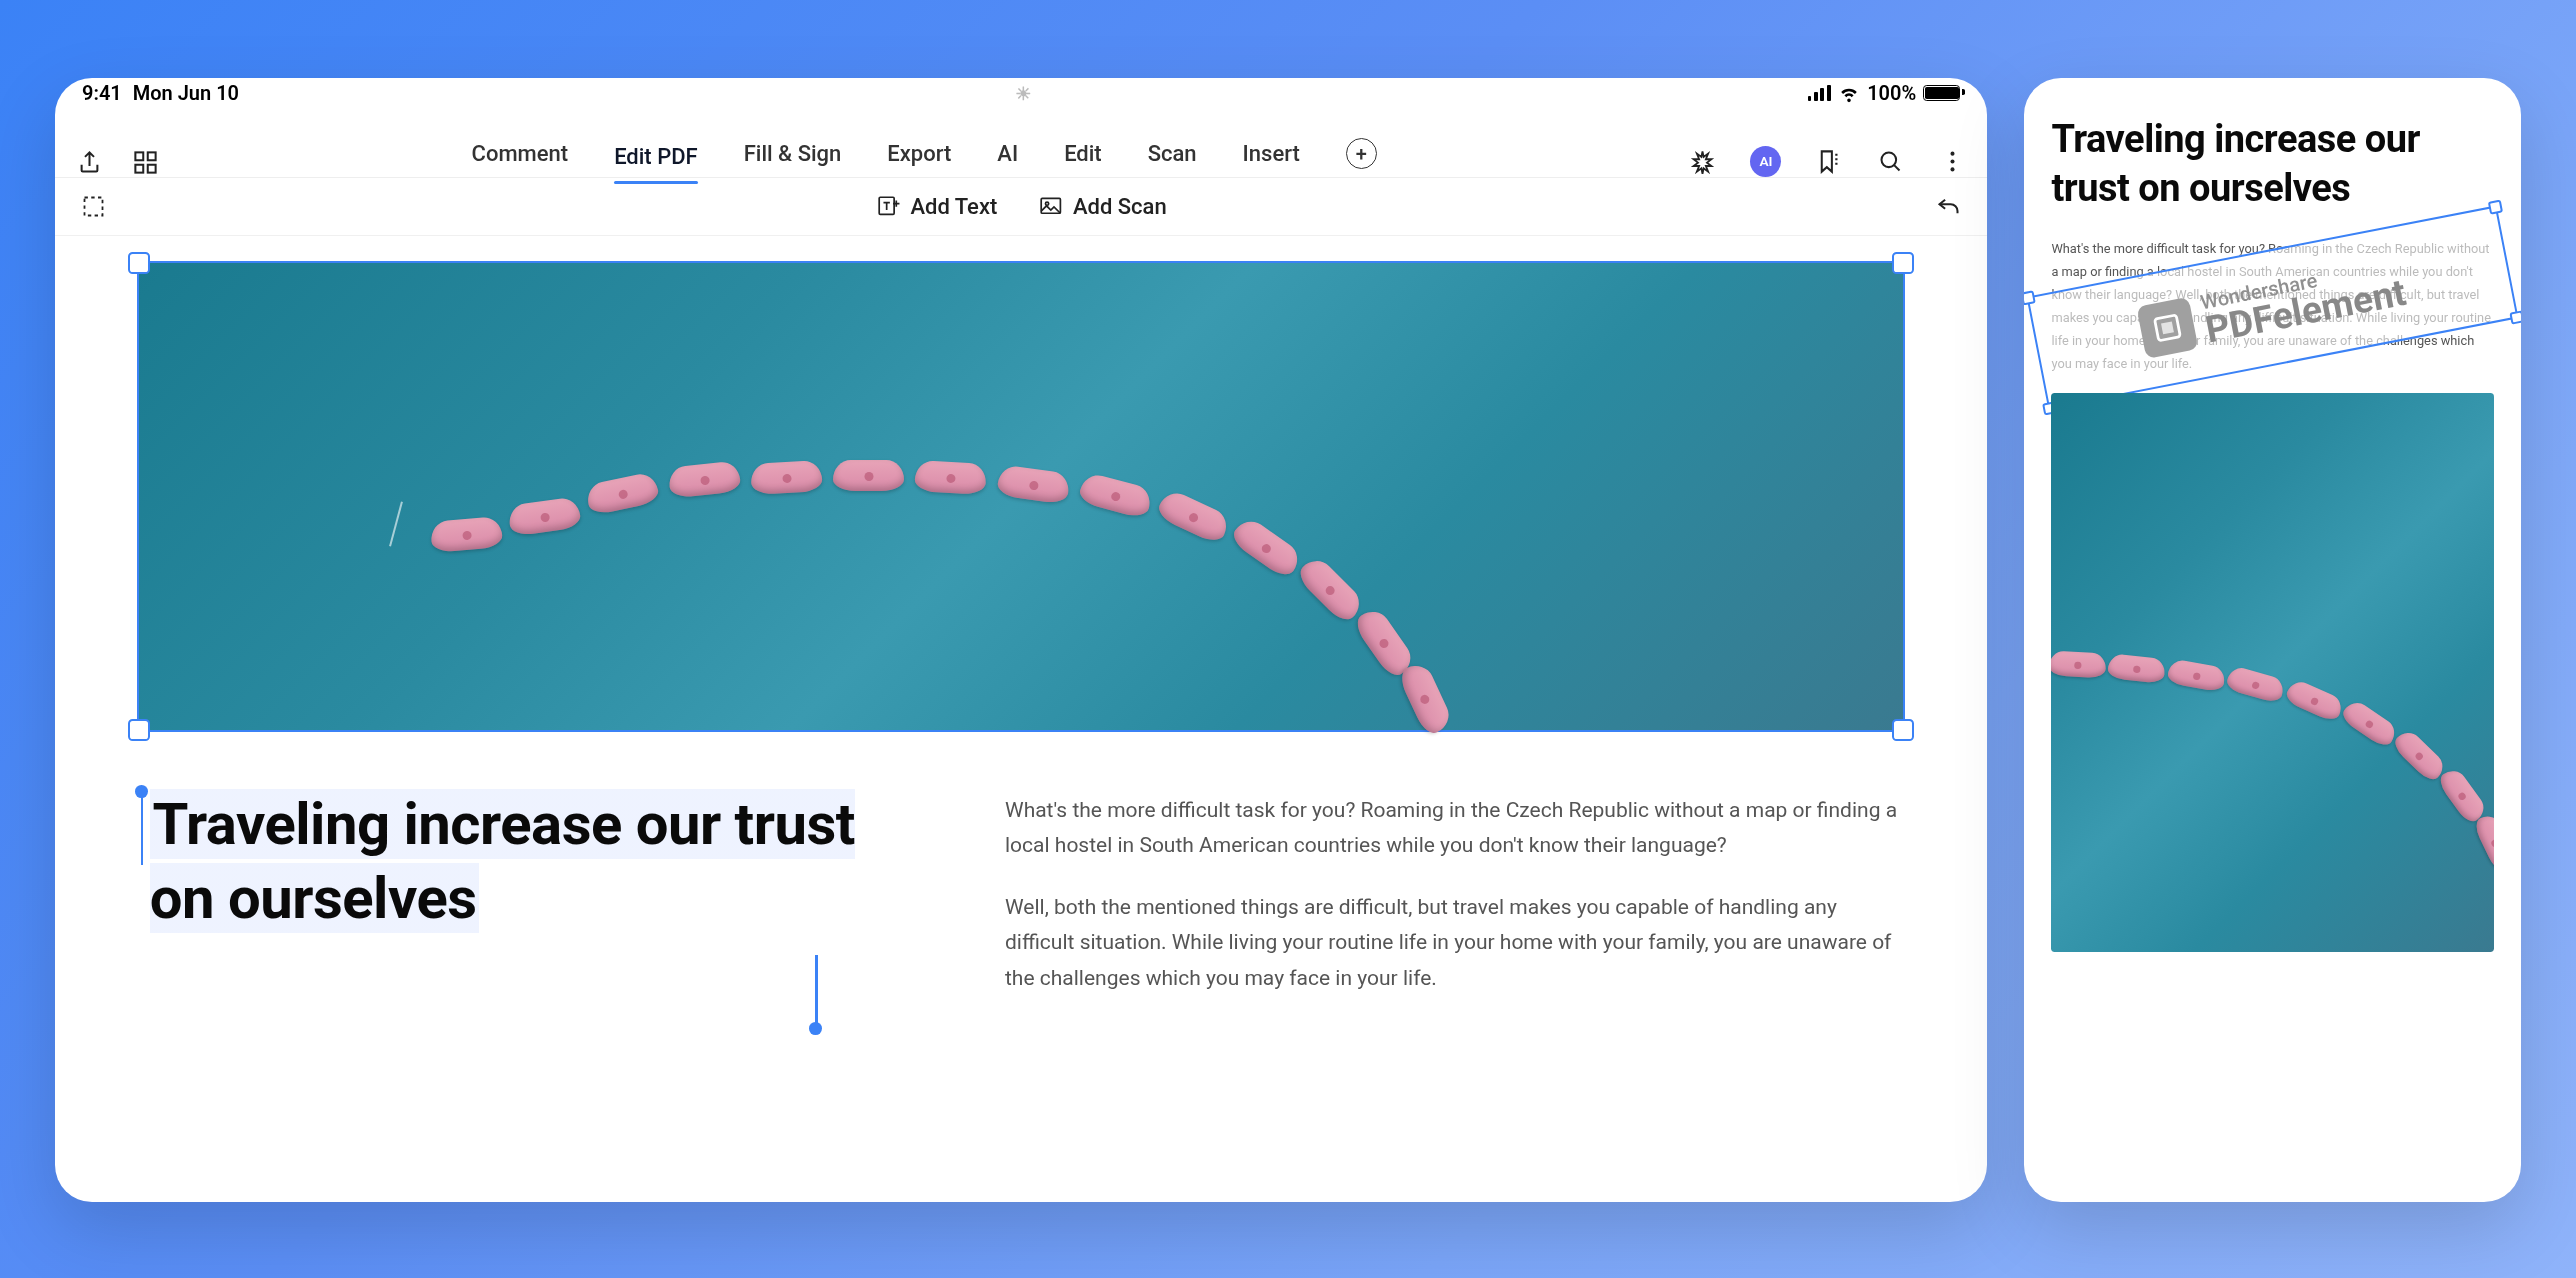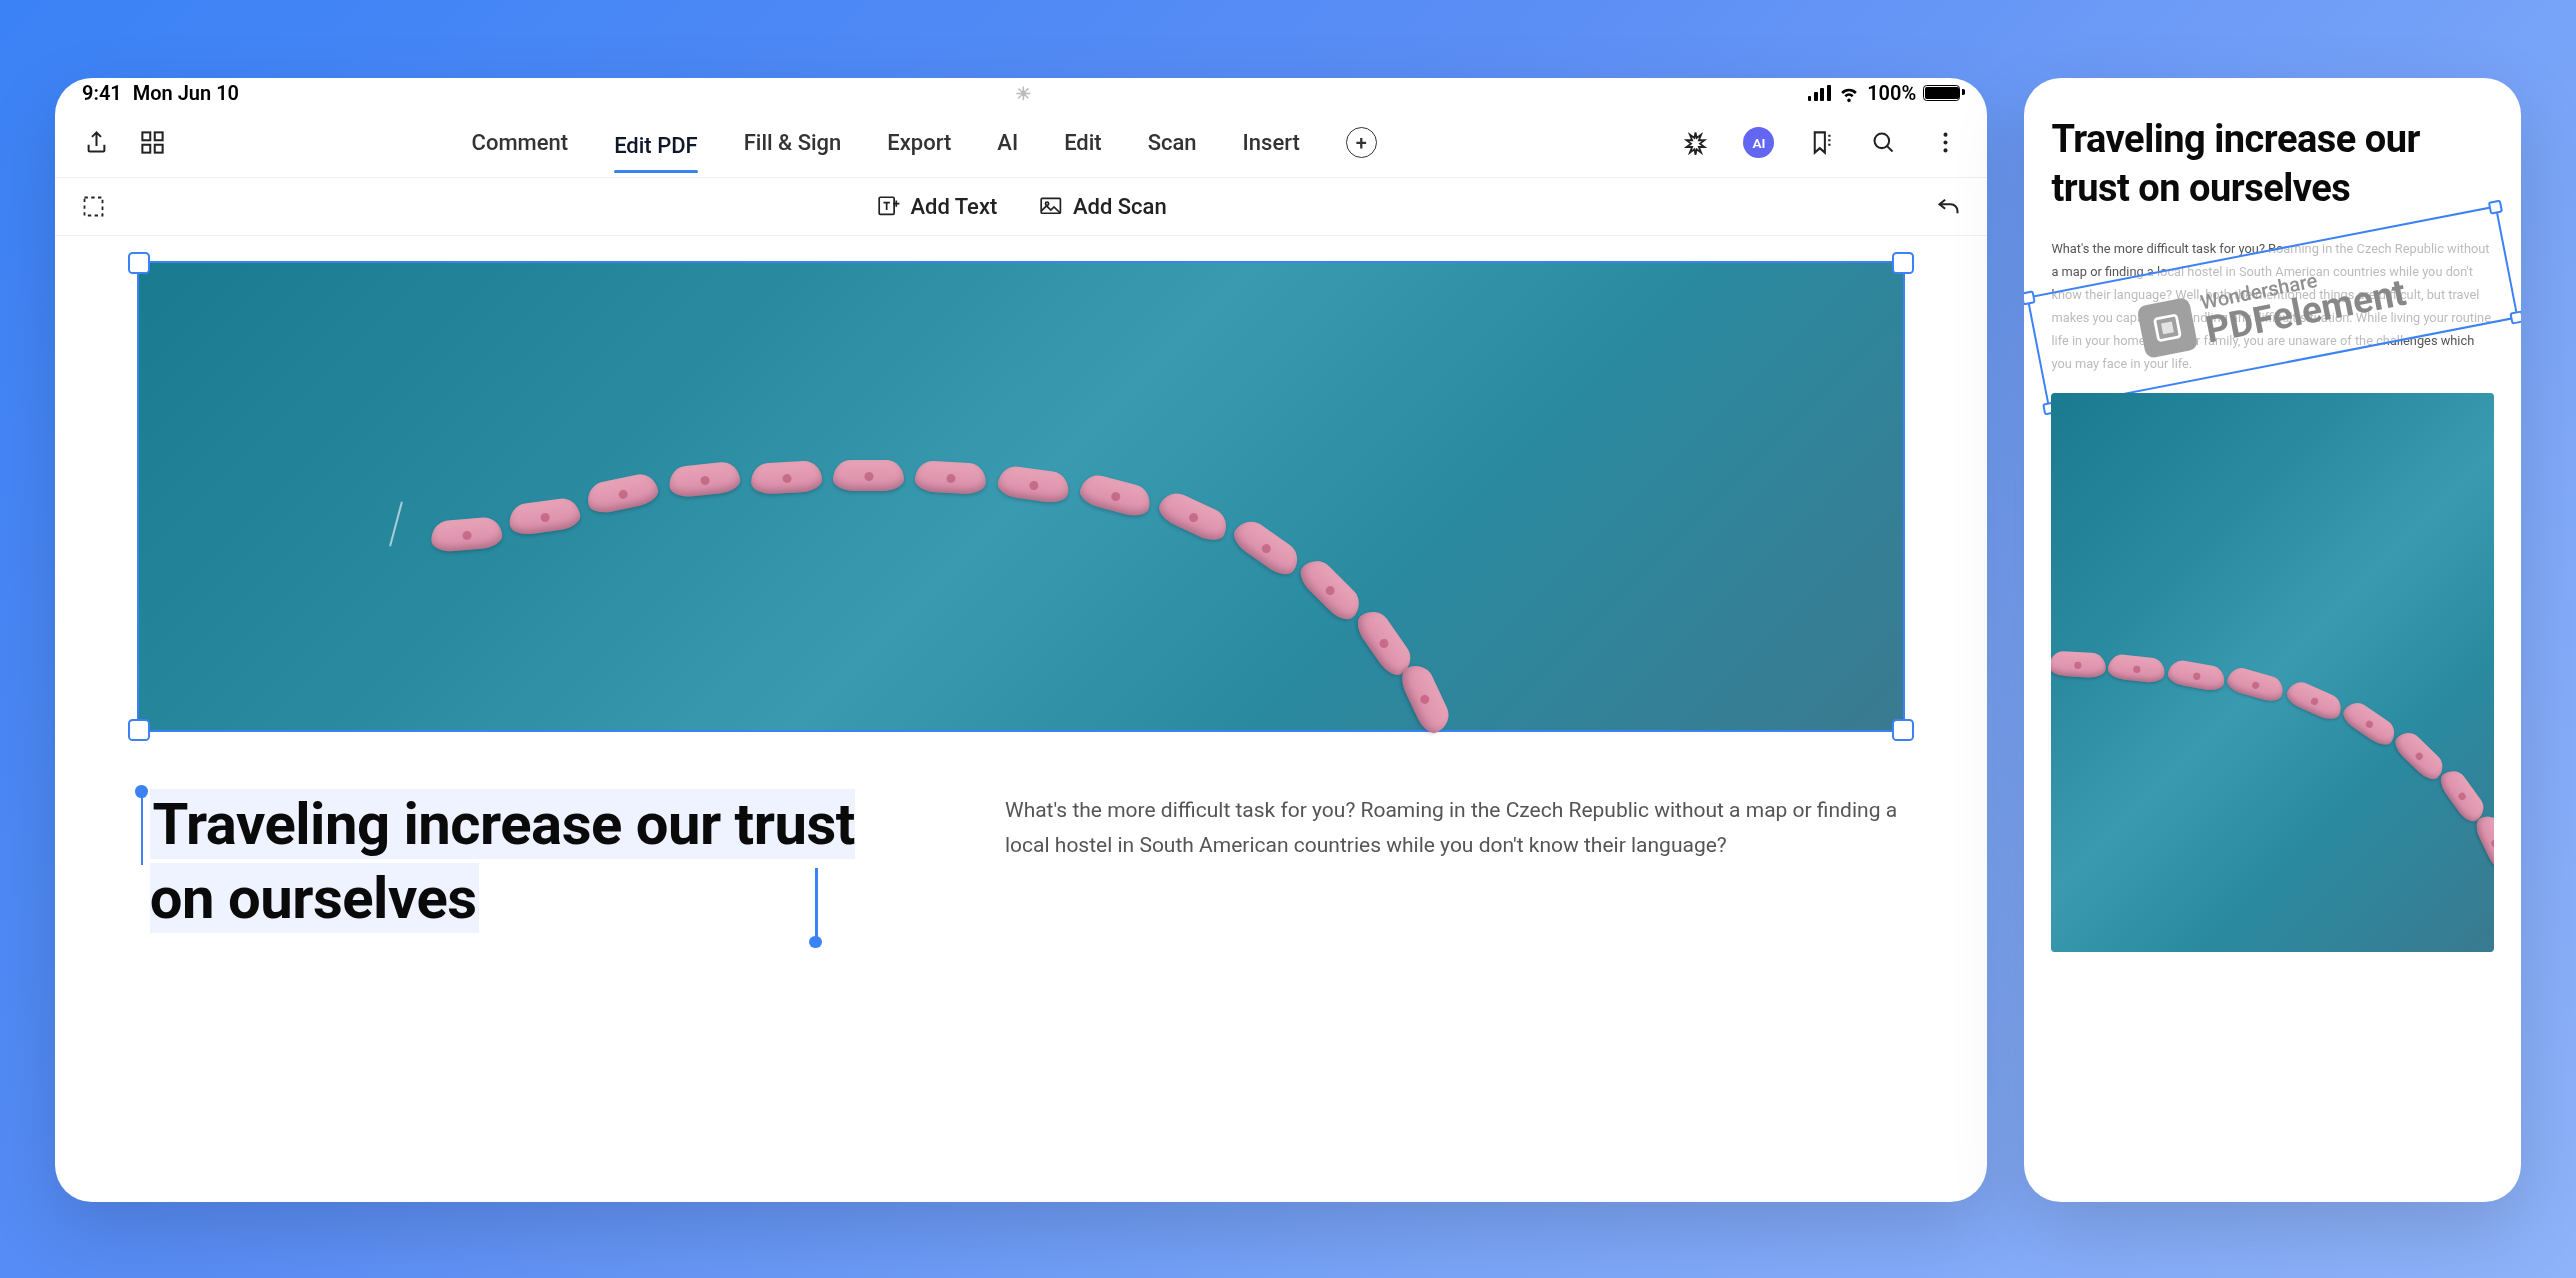--- a/index.html
+++ b/index.html
@@ -40,23 +40,23 @@
     .sig-bars span { width: 3.7px; background: #000; border-radius: 0.9px; }
     .sig-bars span:nth-child(1){height:5.5px}
     .sig-bars span:nth-child(2){height:9px}
     .sig-bars span:nth-child(3){height:12.8px}
     .sig-bars span:nth-child(4){height:16.4px}
     .batt { width: 37px; height: 16.4px; border: 1.8px solid #000; border-radius: 3.7px; position: relative; }
     .batt::after { content:''; position:absolute; right:-5.5px; top:3.7px; width:2.7px; height:5.5px; background:#000; border-radius:0 1.8px 1.8px 0;}
     .batt-fill { position:absolute; inset:0.9px; background:#000; border-radius:1.8px; }
     .toolbar {
       display: flex;
-      align-items: center;
+      align-items: flex-end;
       height: 69px;
-      padding: 0 27px;
+      padding: 0 20px;
       border-bottom: 0.9px solid #eee;
       gap: 25px;
     }
     .tb-left { display: flex; gap: 27px; align-items: center; }
     .tb-tabs { flex: 1; display: flex; gap: 46px; justify-content: center; align-items: center; font-size: 22px; color: #333; font-weight: 500; }
     .tb-tab { position: relative; padding: 7.3px 0; cursor: pointer; }
     .tb-tab.active { color: #0f172a; margin-top: 6px; }
     .tb-tab.active::after { content:''; position:absolute; bottom:-7.3px; left:0; right:0; height:2.7px; background:#3b82f6; border-radius:1.8px; }
     .tb-right { display: flex; gap: 33px; align-items: center; }
     .tb-icon { width: 29px; height: 29px; display: flex; align-items: center; justify-content: center; color: #222; }
@@ -363,20 +363,21 @@
     <div class="content-row">
       <div class="heading-wrap">
         <span class="caret-top"></span>
         <span class="sel-line-top"></span>
         <div class="heading"><span>Traveling increase our trust on ourselves</span></div>
         <span class="sel-line-bot"></span>
         <span class="caret-bot"></span>
       </div>
       <div class="body-col">
         <p>What's the more difficult task for you? Roaming in the Czech Republic without a map or finding a local hostel in South American countries while you don't know their language?</p>
+        <p>Well, both the mentioned things are difficult, but travel makes you capable of handling any difficult situation. While living your routine life in your home with your family, you are unaware of the challenges which you may face in your life.</p>
       </div>
     </div>
   </div>
 </div>
 
 <div class="phone">
   <div class="phone-heading">Traveling increase our trust on ourselves</div>
   <div class="phone-body">
     <span>What's the more difficult task for you? Roaming in the Czech Republic without a map or finding a local hostel in South American countries while you don't know their language? Well, both the mentioned things are difficult, but travel makes you capable of handling any difficult situation. While living your routine life in your home with your family, you are unaware of the challenges which you may face in your life.</span>
     <div class="watermark">

